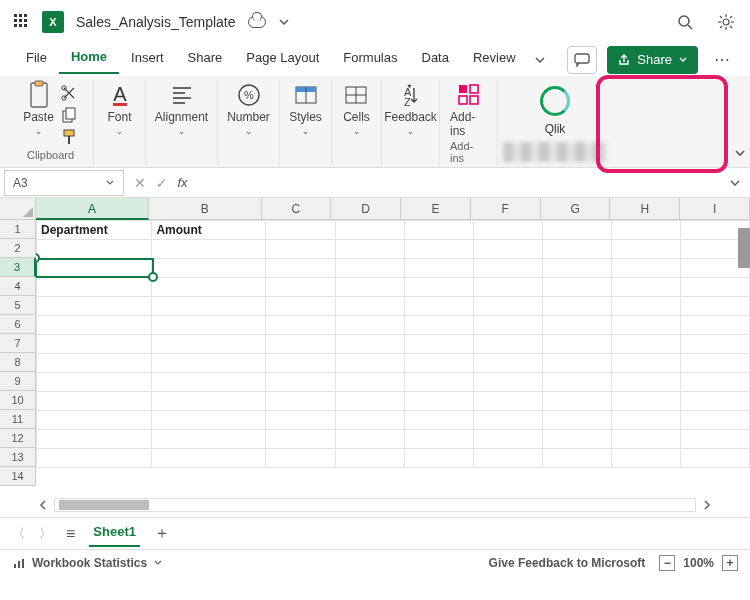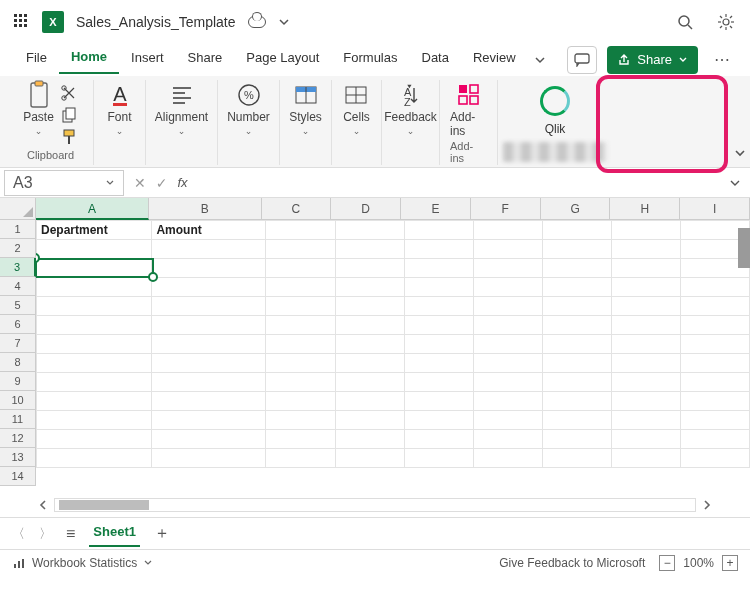--- a/index.html
+++ b/index.html
@@ -29,21 +29,21 @@
   .bigicon { display:flex; flex-direction:column; align-items:center; gap:2px; font-size:12px; color:#444; cursor:pointer; }
   .bigicon .ic { width:26px; height:26px; display:flex; align-items:center; justify-content:center; }
   .bigicon .chev-sm { font-size:9px; color:#666; }
   .qlik-highlight { position:absolute; right:22px; top:-1px; width:132px; height:98px; border:4px solid #e31b67; border-radius:12px; pointer-events:none; }
   .qlik-group { display:flex; flex-direction:column; align-items:center; justify-content:center; width:114px; padding-top:2px; }
   .qlik-ring { width:30px; height:30px; border:3px solid #0aa354; border-right-color:#6cc; border-radius:50%; }
   .qlik-lbl { font-size:12px; color:#333; margin-top:6px; }
   .qlik-blur { width:104px; height:20px; margin-top:6px; background: repeating-linear-gradient(90deg,#c8c8c8 0,#c8c8c8 10px,#e4e4e4 10px,#e4e4e4 18px); filter:blur(2px); border-radius:2px; }
   .collapse-chev { position:absolute; right:2px; bottom:6px; color:#666; cursor:pointer; }
   .namebox-row { height:30px; display:flex; align-items:center; border-bottom:1px solid #ddd; background:#fff; }
-  .namebox { width:120px; height:26px; border:1px solid #ccc; margin-left:4px; display:flex; align-items:center; padding:0 8px; font-size:16px; color:#555; justify-content:space-between; cursor:text; }
+  .namebox { width:120px; height:26px; border:1px solid #ccc; margin-left:4px; display:flex; align-items:center; padding:0 8px; font-size:12px; color:#555; justify-content:space-between; cursor:text; }
   .fx-area { display:flex; align-items:center; gap:10px; margin-left:10px; flex:1; }
   .fx-btn { color:#999; font-size:14px; cursor:pointer; }
   .fx-label { font-style:italic; color:#555; font-size:13px; }
   .formula-input { flex:1; height:22px; border:none; outline:none; }
   .fx-expand { margin-right:8px; color:#666; cursor:pointer; }
   .grid-area { position:relative; height:295px; display:flex; }
   .corner { width:36px; height:22px; background:#f0f0f0; border-right:1px solid #ccc; border-bottom:1px solid #ccc; position:relative; }
   .corner::after { content:""; position:absolute; right:2px; bottom:2px; border-left:10px solid transparent; border-bottom:10px solid #b5b5b5; }
   .colheads { display:flex; height:22px; }
   .colheads .ch { width:73px; background:#f0f0f0; border-right:1px solid #ccc; border-bottom:1px solid #ccc; text-align:center; font-size:12px; color:#555; line-height:22px; cursor:pointer; }
@@ -62,21 +62,21 @@
   .vscroll-hint { position:absolute; right:0; top:30px; width:12px; height:40px; background:#9a9a9a; }
   .hscroll-row { height:24px; display:flex; align-items:center; padding:0 36px 0 36px; }
   .hscroll-row .arrow { width:14px; height:14px; color:#666; cursor:pointer; }
   .hscroll-track { flex:1; height:14px; border:1px solid #ddd; margin:0 4px; display:flex; align-items:center; }
   .hscroll-thumb { width:90px; height:10px; background:#bdbdbd; margin-left:4px; }
   .sheet-row { height:32px; display:flex; align-items:center; border-top:1px solid #ddd; padding:0 12px; gap:14px; }
   .sheet-row .nav { color:#888; cursor:pointer; }
   .sheet-row .menu { color:#555; cursor:pointer; font-size:16px; }
   .sheet-tab { font-size:13px; color:#107c41; font-weight:600; border-bottom:2px solid #107c41; padding:4px 4px 6px; cursor:pointer; }
   .sheet-add { color:#555; font-size:16px; cursor:pointer; }
-  .statusbar { height:26px; border-top:1px solid #ddd; display:flex; align-items:center; padding:0 12px; font-size:12px; color:#555; }
+  .statusbar { height:26px; border-top:1px solid #ddd; display:flex; align-items:center; padding:0 12px; font-size:12px; color:#555;font-weight:bold; }
   .statusbar .il { display:flex; align-items:center; gap:6px; cursor:pointer; }
   .statusbar .right { margin-left:auto; display:flex; align-items:center; gap:14px; }
   .zoom-ctl { display:flex; align-items:center; gap:8px; }
   .zoom-btn { width:16px; height:16px; border:1px solid #888; display:flex; align-items:center; justify-content:center; font-size:12px; cursor:pointer; color:#555; }
   svg { display:block; }
 </style>
 </head>
 <body>
 
 <div class="titlebar">

